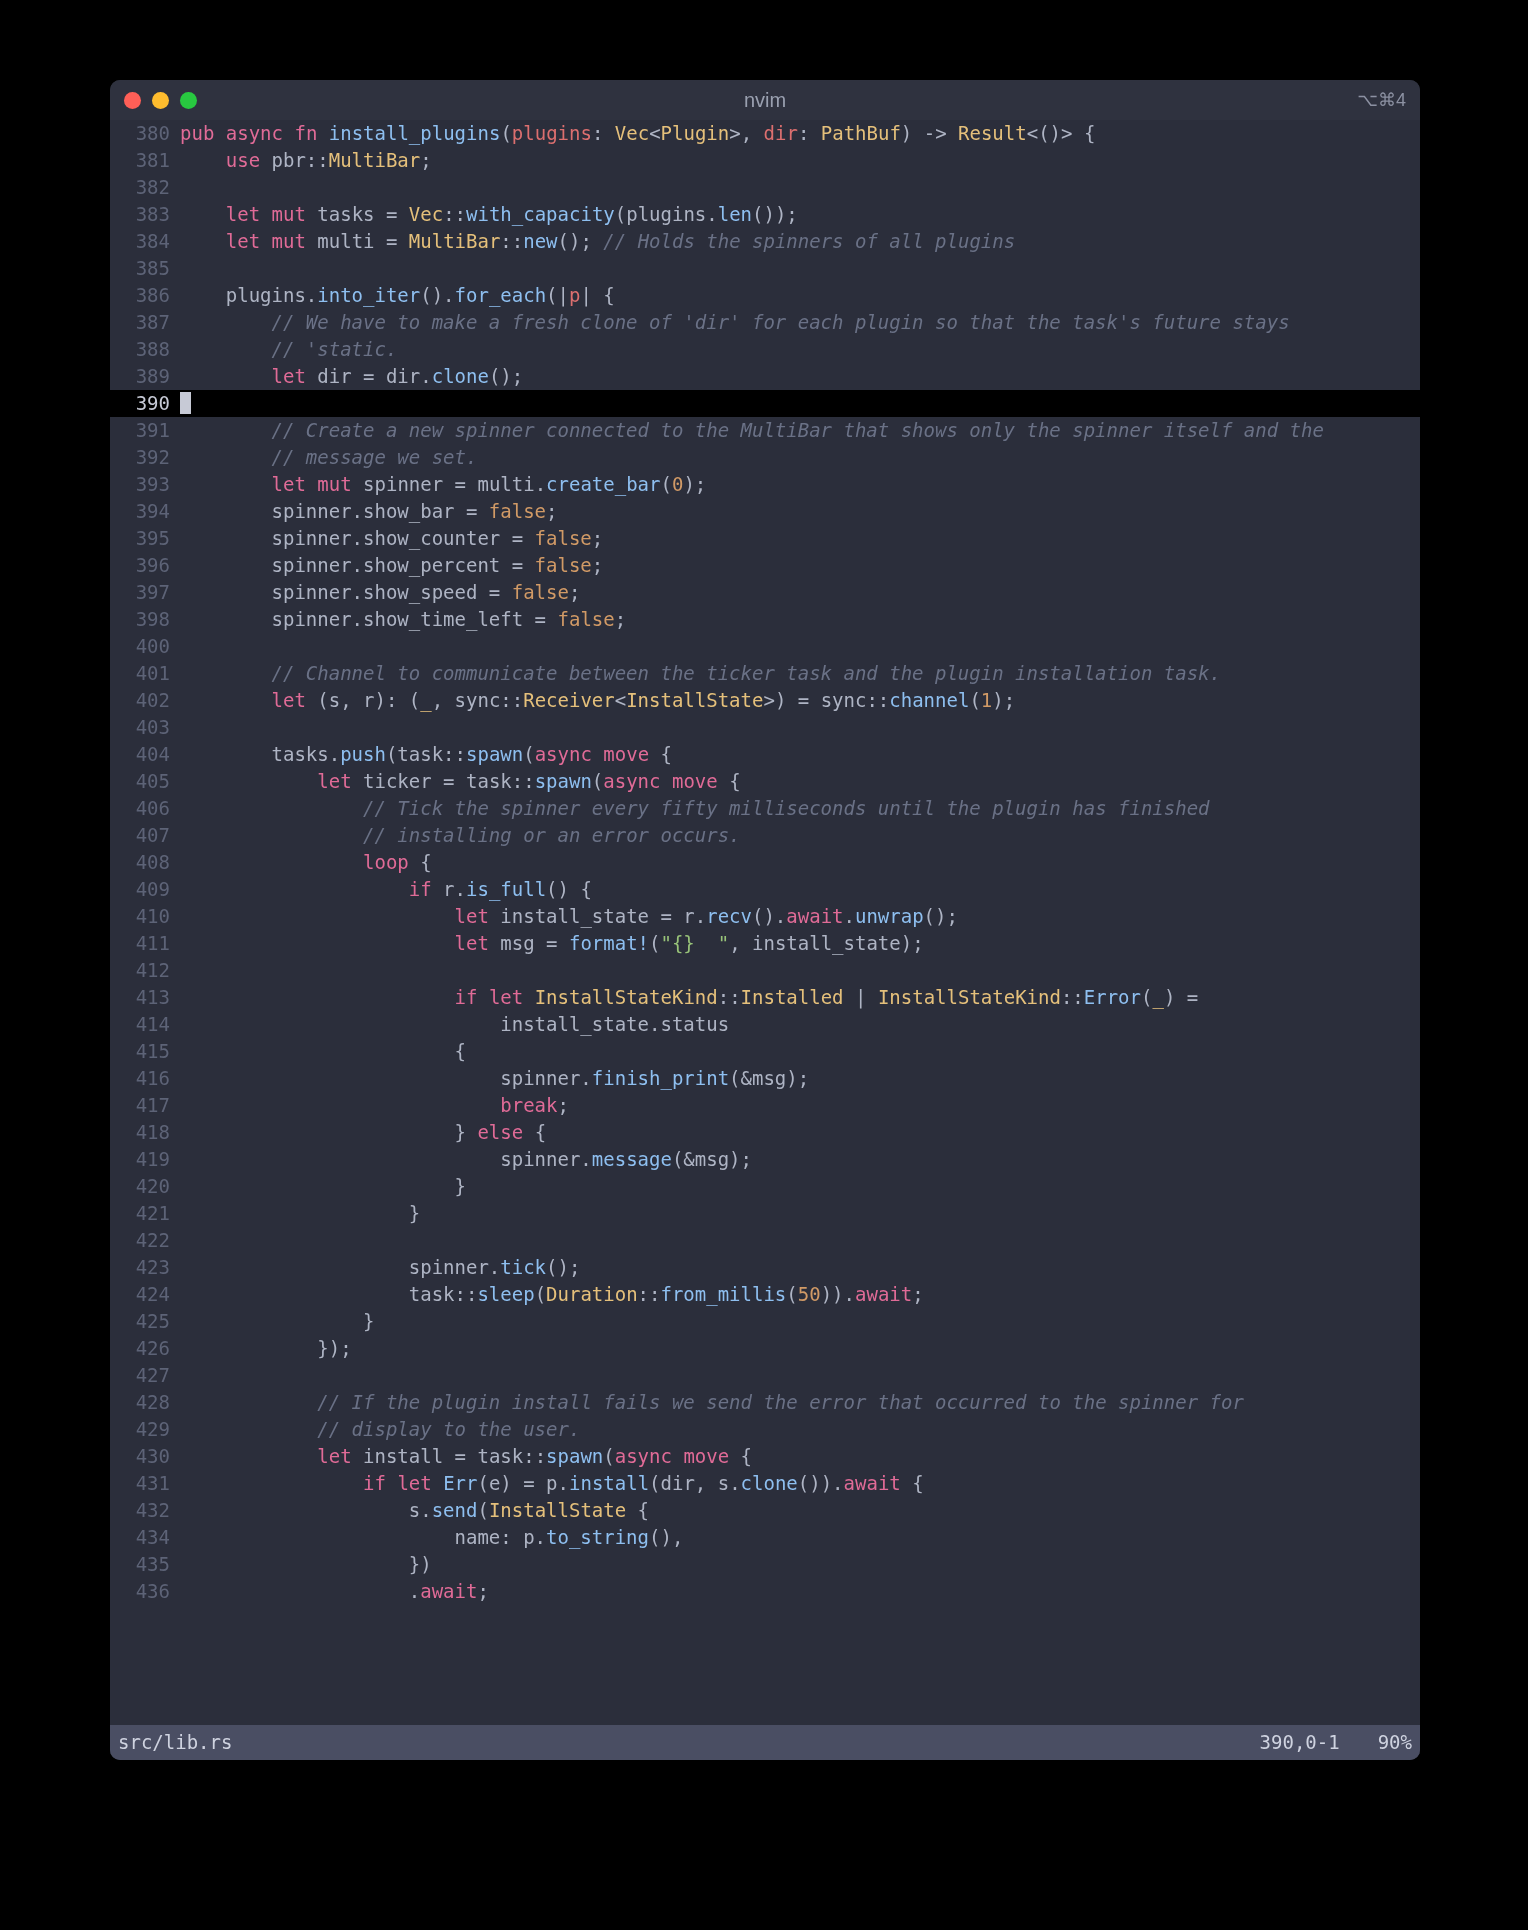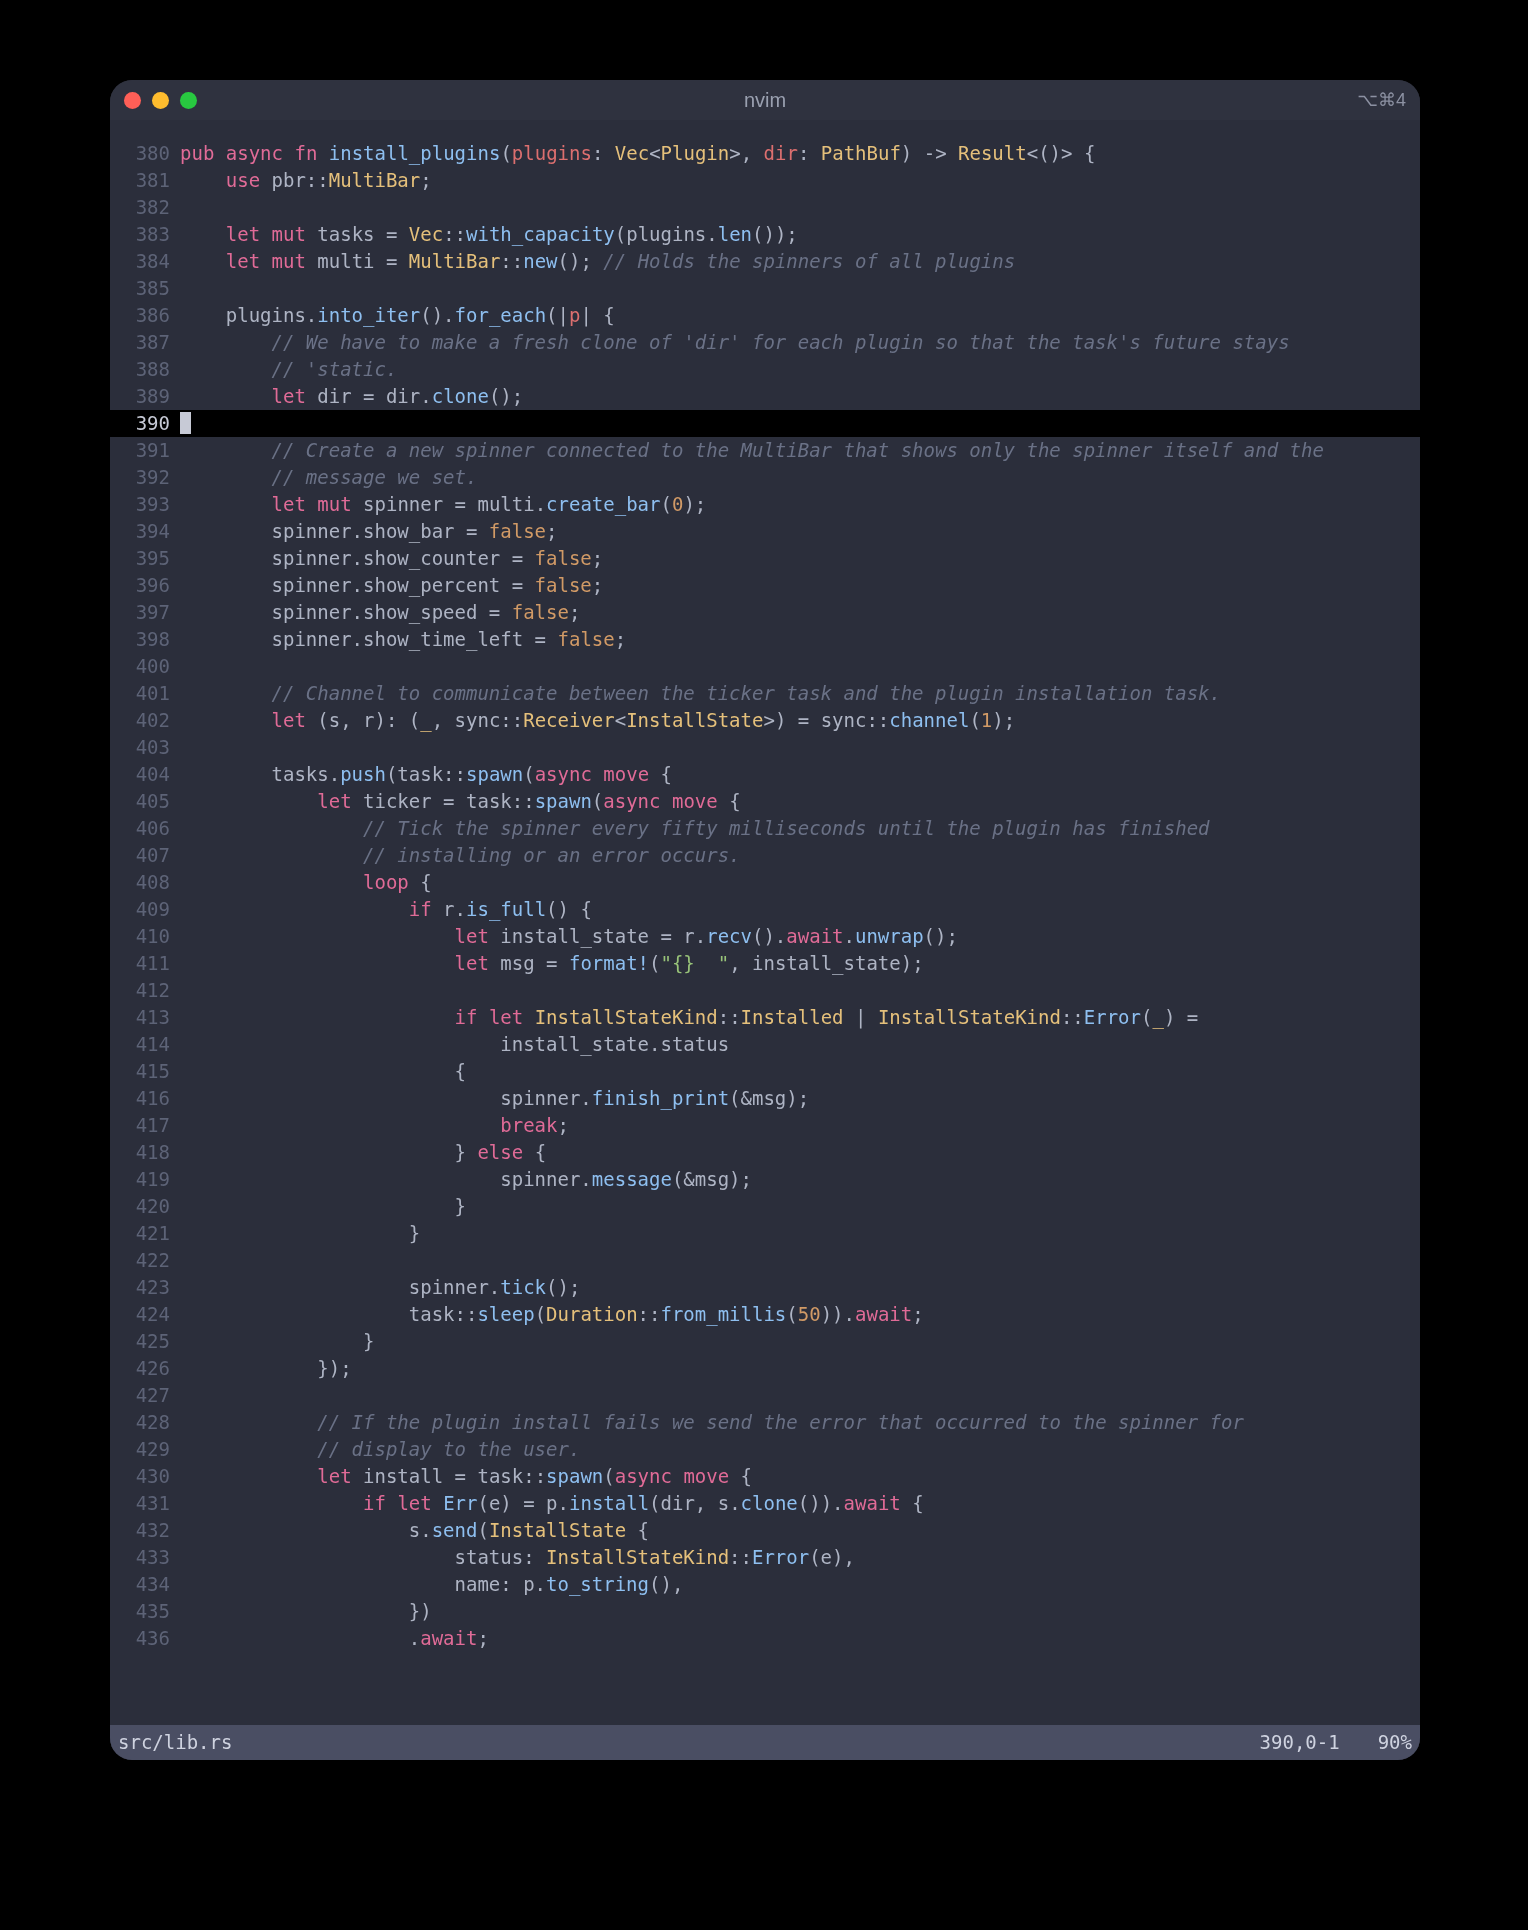--- a/index.html
+++ b/index.html
@@ -10,26 +10,25 @@
     font-family: ui-monospace, "SF Mono", Menlo, Consolas, monospace;
     overflow: hidden;
   }
   .window {
     position: absolute;
     left: 110px;
     top: 80px;
     width: 1310px;
     height: 1680px;
     background: #2b2e3b;
-    border-radius: 22px;
+    border-radius: 10px;
     box-shadow: 0 20px 60px rgba(0,0,0,0.7);
     display: flex;
     flex-direction: column;
     overflow: hidden;
-    gap: 20px;
   }
   .titlebar {
     height: 40px;
     background: #2f323f;
     display: flex;
     align-items: center;
     padding: 0 14px;
     position: relative;
     flex: 0 0 auto;
   }
@@ -180,21 +179,20 @@
         <div class="line"><span class="gutter">423</span><span class="code"><span class="punc">                    spinner.</span><span class="fnname">tick</span><span class="punc">();</span></span></div>
         <div class="line"><span class="gutter">424</span><span class="code"><span class="punc">                    task::</span><span class="fnname">sleep</span><span class="punc">(</span><span class="ty">Duration</span><span class="punc">::</span><span class="fnname">from_millis</span><span class="punc">(</span><span class="num">50</span><span class="punc">)).</span><span class="kw">await</span><span class="punc">;</span></span></div>
         <div class="line"><span class="gutter">425</span><span class="code"><span class="punc">                }</span></span></div>
         <div class="line"><span class="gutter">426</span><span class="code"><span class="punc">            });</span></span></div>
         <div class="line"><span class="gutter">427</span><span class="code"><span class="punc"></span></span></div>
         <div class="line"><span class="gutter">428</span><span class="code"><span class="punc">            </span><span class="cmt">// If the plugin install fails we send the error that occurred to the spinner for</span></span></div>
         <div class="line"><span class="gutter">429</span><span class="code"><span class="punc">            </span><span class="cmt">// display to the user.</span></span></div>
         <div class="line"><span class="gutter">430</span><span class="code"><span class="punc">            </span><span class="kw">let</span><span class="punc"> install = task::</span><span class="fnname">spawn</span><span class="punc">(</span><span class="kw">async</span><span class="punc"> </span><span class="kw">move</span><span class="punc"> {</span></span></div>
         <div class="line"><span class="gutter">431</span><span class="code"><span class="punc">                </span><span class="kw">if</span><span class="punc"> </span><span class="kw">let</span><span class="punc"> </span><span class="fnname">Err</span><span class="punc">(e) = p.</span><span class="fnname">install</span><span class="punc">(dir, s.</span><span class="fnname">clone</span><span class="punc">()).</span><span class="kw">await</span><span class="punc"> {</span></span></div>
         <div class="line"><span class="gutter">432</span><span class="code"><span class="punc">                    s.</span><span class="fnname">send</span><span class="punc">(</span><span class="ty">InstallState</span><span class="punc"> {</span></span></div>
-        <div class="line"><span class="gutter">433</span><span class="code"><span class="punc">                        status: </span><span class="ty">InstallStateKind</span><span class="punc">::</span><span class="fnname">Error</span><span class="punc">(e),</span></span></div>
         <div class="line"><span class="gutter">434</span><span class="code"><span class="punc">                        name: p.</span><span class="fnname">to_string</span><span class="punc">(),</span></span></div>
         <div class="line"><span class="gutter">435</span><span class="code"><span class="punc">                    })</span></span></div>
         <div class="line"><span class="gutter">436</span><span class="code"><span class="punc">                    .</span><span class="kw">await</span><span class="punc">;</span></span></div>
       </div>
     <div class="statusbar">
       <span class="sb-file">src/lib.rs</span>
       <span class="sb-spacer"></span>
       <span class="sb-pos">390,0-1</span>
       <span class="sb-pct">90%</span>
     </div>

